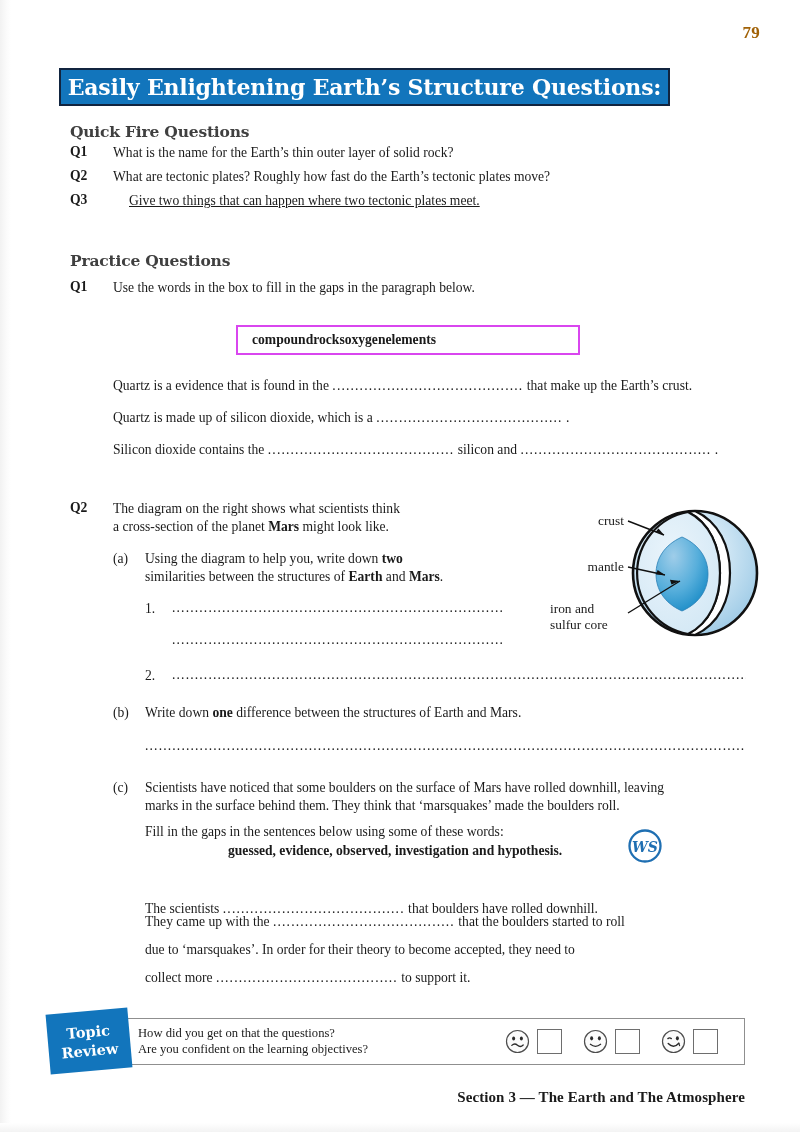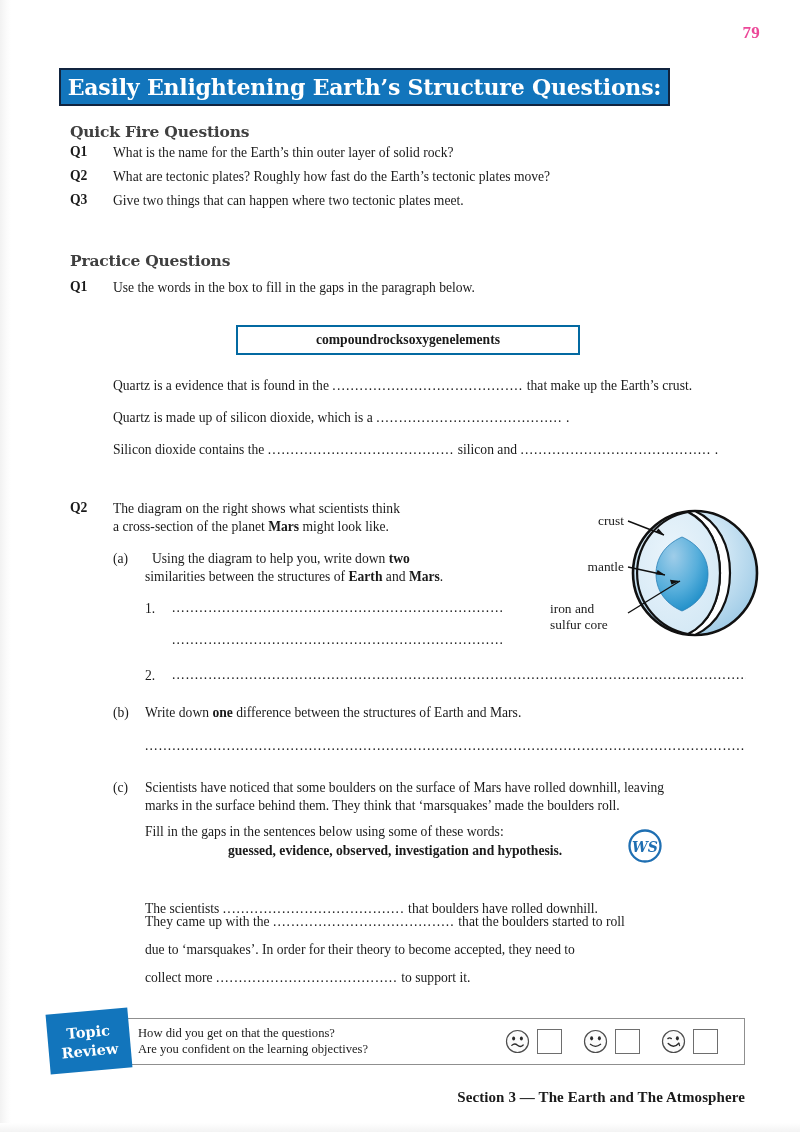--- a/index.html
+++ b/index.html
@@ -33,21 +33,21 @@
   }
 
   
   .page-number {
     position: absolute;
     right: 40px;
     top: 23px;
     font-family: "Liberation Serif", serif;
     font-weight: bold;
     font-size: 17px;
-    color: #ec4899;
+    color: #a16207;
     letter-spacing: .3px;
   }
 
   
   .title-banner {
     position: absolute;
     left: 59px;
     top: 68px;
     width: 611px;
     height: 38px;
@@ -107,25 +107,25 @@
     overflow: hidden;
   }
 
   
   .word-box {
     position: absolute;
     left: 236px;
     top: 325px;
     width: 344px;
     height: 30px;
-    border: 2px solid #0369a1;
+    border: 2px solid #d946ef;
     box-sizing: border-box;
     display: flex;
     align-items: center;
-    justify-content: center;
+    justify-content: flex-start;
     padding: 0 14px;
   }
   .word-box span {
     font-family: "Liberation Serif", serif;
     font-weight: bold;
     font-size: 13.6px;
   }
 
   
   .mars-diagram {
@@ -226,21 +226,21 @@
 
   <div class="section-heading" style="left:70px; top:122px;">Quick Fire Questions</div>
 
   <div class="qnum" style="left:70px; top:144px;">Q1</div>
   <div class="qtext" style="left:113px; top:144px;">What is the name for the Earth’s thin outer layer of solid rock?</div>
 
   <div class="qnum" style="left:70px; top:168px;">Q2</div>
   <div class="qtext" style="left:113px; top:168px;">What are tectonic plates?  Roughly how fast do the Earth’s tectonic plates move?</div>
 
   <div class="qnum" style="left:70px; top:192px;">Q3</div>
-  <div class="qtext" style="left:113px; top:192px;">Give two things that can happen where two tectonic plates meet.</div>
+  <div class="qtext" style="left:129px; top:192px;text-decoration:underline;">Give two things that can happen where two tectonic plates meet.</div>
 
   <div class="section-heading" style="left:70px; top:251px;">Practice Questions</div>
 
   <div class="qnum" style="left:70px; top:279px;">Q1</div>
   <div class="qtext" style="left:113px; top:279px;">Use the words in the box to fill in the gaps in the paragraph below.</div>
 
   <div class="word-box">
     <span>compound</span>
     <span>rocks</span>
     <span>oxygen</span>
@@ -251,21 +251,21 @@
 
   <div class="qtext" style="left:113px; top:409px; white-space:nowrap;"><span>Quartz is made up of silicon dioxide, which is a </span><span class="dots">.........................................</span><span> .</span></div>
 
   <div class="qtext" style="left:113px; top:441px; white-space:nowrap;"><span>Silicon dioxide contains the </span><span class="dots">.........................................</span><span> silicon and </span><span class="dots">..........................................</span><span> .</span></div>
 
   <div class="qnum" style="left:70px; top:500px;">Q2</div>
   <div class="qtext" style="left:113px; top:500px;">The diagram on the right shows what scientists think</div>
   <div class="qtext" style="left:113px; top:518px;"><span>a cross-section of the planet </span><b>Mars</b><span> might look like.</span></div>
 
   <div class="qtext" style="left:113px; top:550px;">(a)</div>
-  <div class="qtext" style="left:145px; top:550px;margin-left:7px;"><span>Using the diagram to help you, write down </span><b>two</b></div>
+  <div class="qtext" style="left:145px; top:550px;"><span>Using the diagram to help you, write down </span><b>two</b></div>
   <div class="qtext" style="left:145px; top:568px;"><span>similarities between the structures of </span><b>Earth</b><span> and </span><b>Mars</b><span>.</span></div>
 
   <div class="qtext" style="left:145px; top:600px;">1.</div>
   <div class="dotline" style="left:172px; top:600px; width:330px;">..................................................................................</div>
   <div class="dotline" style="left:172px; top:632px; width:330px;">..................................................................................</div>
 
   <div class="qtext" style="left:145px; top:667px;">2.</div>
   <div class="dotline" style="left:172px; top:667px; width:574px;">........................................................................................................................................</div>
 
   <div class="qtext" style="left:113px; top:704px;">(b)</div>

